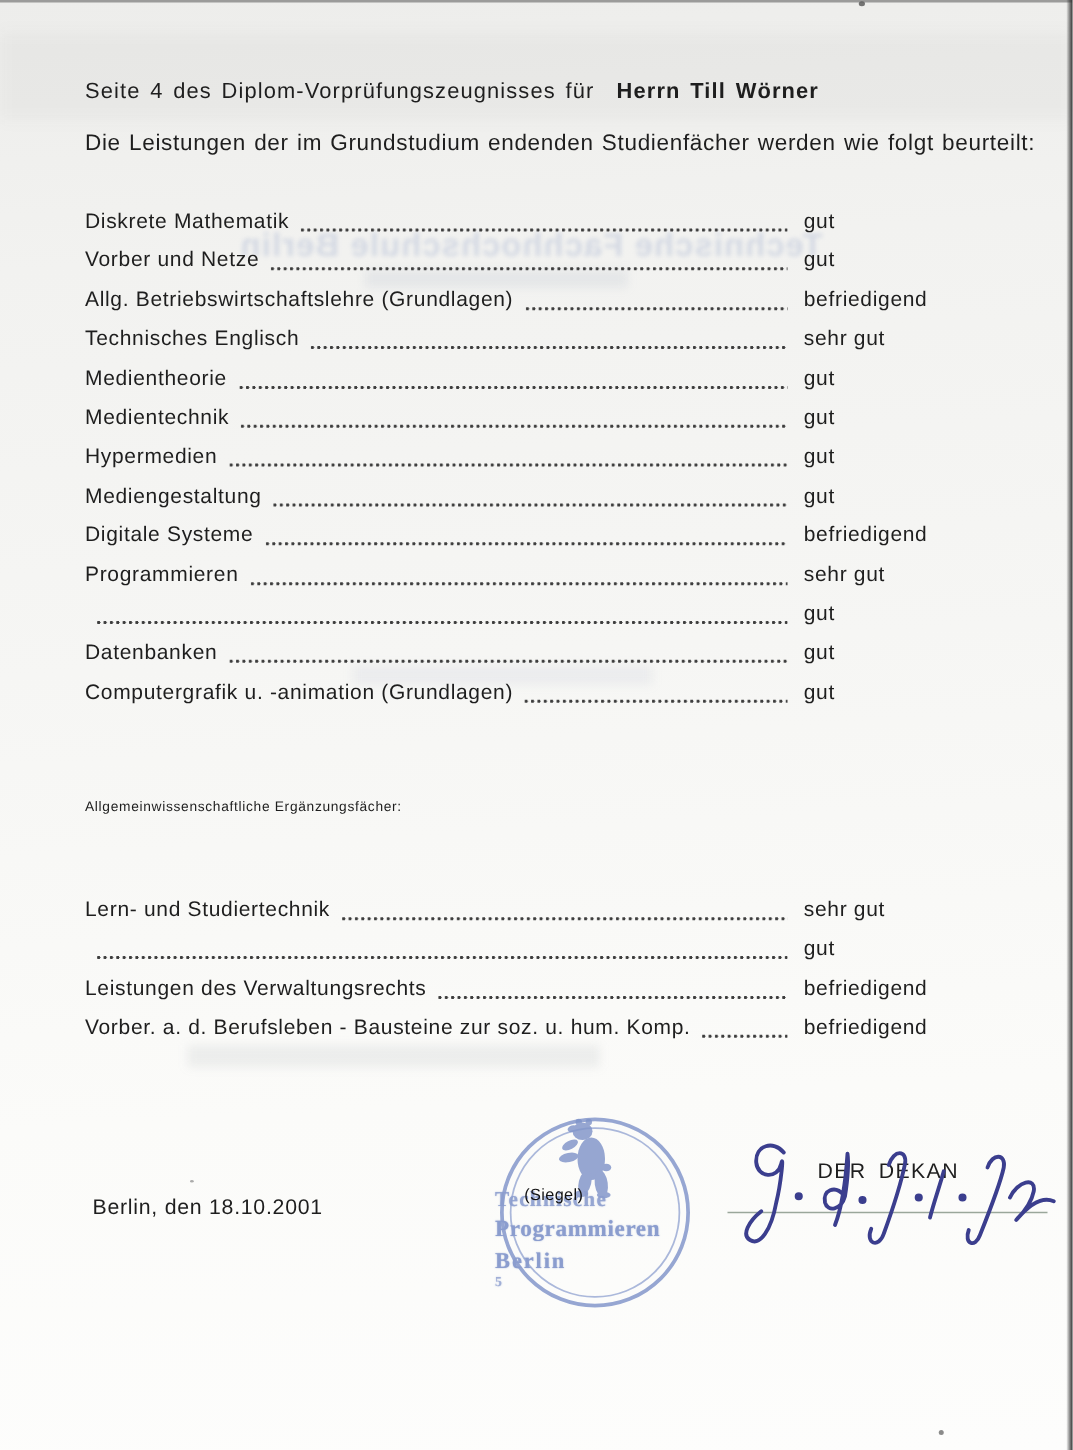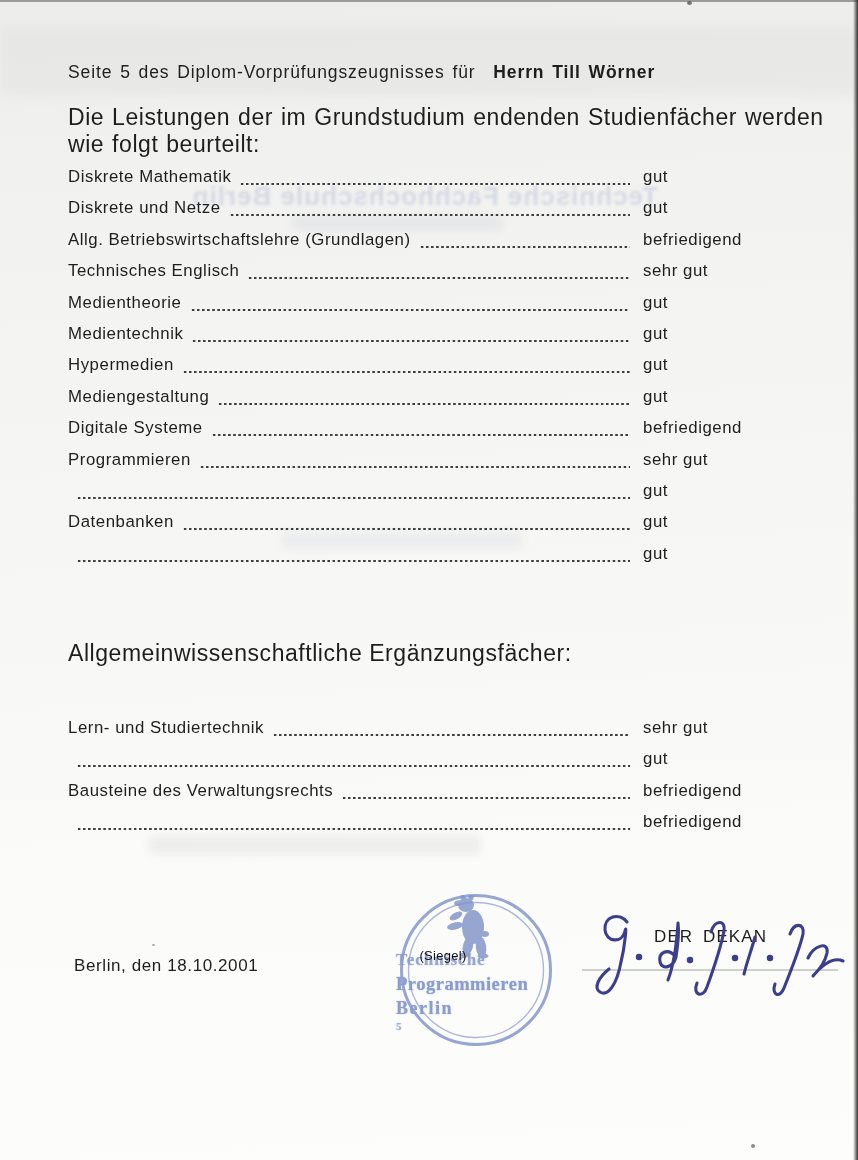--- a/index.html
+++ b/index.html
@@ -33,35 +33,35 @@
     pointer-events:none;
   }
   .ghost-bar{position:absolute;background:rgba(150,160,185,.14);filter:blur(4px);pointer-events:none;}
   .ghost-bar.g2{top:216px;left:292px;width:210px;height:14px;}
   .ghost-bar.g3{top:532px;left:282px;width:240px;height:16px;background:rgba(150,160,185,.10);}
   .ghost-bar.g4{top:836px;left:150px;width:330px;height:18px;background:rgba(120,125,140,.10);}
 
   
   .line1{position:absolute;top:62px;left:68px;font-size:17.5px;letter-spacing:.9px;word-spacing:2px;}
   .line1 b{padding-left:10px;}
-  .line2{position:absolute;top:104px;left:68px;font-size:23px;letter-spacing:.55px;word-spacing:1px;}
+  .line2{position:absolute;top:104px;left:68px;font-size:18px;letter-spacing:.55px;word-spacing:1px;}
 
   
   .gtable{position:absolute;left:68px;width:781px;}
   #table1{top:167px;}
   #table2{top:718px;}
   .row{display:flex;align-items:flex-end;margin-bottom:12.4px;font-size:16.8px;letter-spacing:.55px;line-height:19px;}
   .subject{white-space:nowrap;}
   .leader{
     flex:1;height:4px;margin:0 13px 0 9px;
     background-image:radial-gradient(circle at 2px 2px,#3d3d3d 1.15px,rgba(0,0,0,0) 1.5px);
     background-size:5.1px 4px;background-repeat:repeat-x;
   }
   .grade{width:206px;flex:none;white-space:nowrap;}
-  .sec-header{position:absolute;top:640px;left:68px;font-size:23px;letter-spacing:.55px;}
+  .sec-header{position:absolute;top:640px;left:68px;font-size:11px;letter-spacing:.55px;}
 
   
   .dekan{position:absolute;top:879px;left:654px;font-size:17px;letter-spacing:1.1px;word-spacing:4px;margin-top:48px;}
   .place-date{position:absolute;top:956px;left:74px;font-size:17px;letter-spacing:.6px;}
 
   
   .stamp{position:absolute;left:396px;top:892px;width:160px;height:158px;}
   .stamp svg{position:absolute;top:0;left:0;}
   .stamp-text{position:absolute;width:100%;
     font-family:"Liberation Serif","DejaVu Serif",serif;font-weight:bold;
@@ -88,33 +88,33 @@
   <div class="speck1"></div>
   <div class="speck2"></div>
   <div class="speck3"></div>
 
   <div class="ghost-text">Technische Fachhochschule Berlin</div>
   <div class="ghost-bar g2"></div>
   <div class="ghost-bar g3"></div>
   <div class="ghost-bar g4"></div>
 
   <div class="line1">
-    <span>Seite 5 des Diplom-Vorprüfungszeugnisses für</span>
+    <span>Seite 4 des Diplom-Vorprüfungszeugnisses für</span>
     <b>Herrn Till Wörner</b>
   </div>
   <div class="line2">Die Leistungen der im Grundstudium endenden Studienfächer werden wie folgt beurteilt:</div>
 
   <div class="gtable" id="table1">
     <div class="row">
         <span class="subject">Diskrete Mathematik</span>
         <span class="leader"></span>
         <span class="grade">gut</span>
       </div>
     <div class="row">
-        <span class="subject">Diskrete und Netze</span>
+        <span class="subject">Vorber und Netze</span>
         <span class="leader"></span>
         <span class="grade">gut</span>
       </div>
     <div class="row">
         <span class="subject">Allg. Betriebswirtschaftslehre (Grundlagen)</span>
         <span class="leader"></span>
         <span class="grade">befriedigend</span>
       </div>
     <div class="row">
         <span class="subject">Technisches Englisch</span>
@@ -154,43 +154,45 @@
     <div class="row">
         <span class="leader"></span>
         <span class="grade">gut</span>
       </div>
     <div class="row">
         <span class="subject">Datenbanken</span>
         <span class="leader"></span>
         <span class="grade">gut</span>
       </div>
     <div class="row">
+        <span class="subject">Computergrafik u. -animation (Grundlagen)</span>
         <span class="leader"></span>
         <span class="grade">gut</span>
       </div>
   </div>
 
   <div class="sec-header">Allgemeinwissenschaftliche Ergänzungsfächer:</div>
 
   <div class="gtable" id="table2">
     <div class="row">
         <span class="subject">Lern- und Studiertechnik</span>
         <span class="leader"></span>
         <span class="grade">sehr gut</span>
       </div>
     <div class="row">
         <span class="leader"></span>
         <span class="grade">gut</span>
       </div>
     <div class="row">
-        <span class="subject">Bausteine des Verwaltungsrechts</span>
-        <span class="leader"></span>
-        <span class="grade">befriedigend</span>
-      </div>
-    <div class="row">
+        <span class="subject">Leistungen des Verwaltungsrechts</span>
+        <span class="leader"></span>
+        <span class="grade">befriedigend</span>
+      </div>
+    <div class="row">
+        <span class="subject">Vorber. a. d. Berufsleben - Bausteine zur soz. u. hum. Komp.</span>
         <span class="leader"></span>
         <span class="grade">befriedigend</span>
       </div>
   </div>
 
   <div class="dekan">DER DEKAN</div>
   <div class="place-date">Berlin, den 18.10.2001</div>
 
   <div class="stamp">
     <svg width="160" height="158" viewBox="0 0 160 158">

